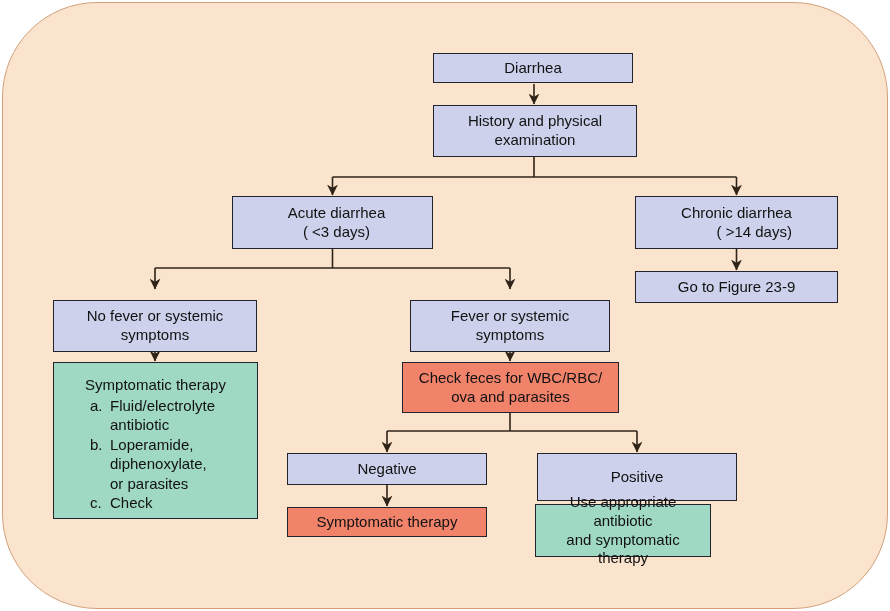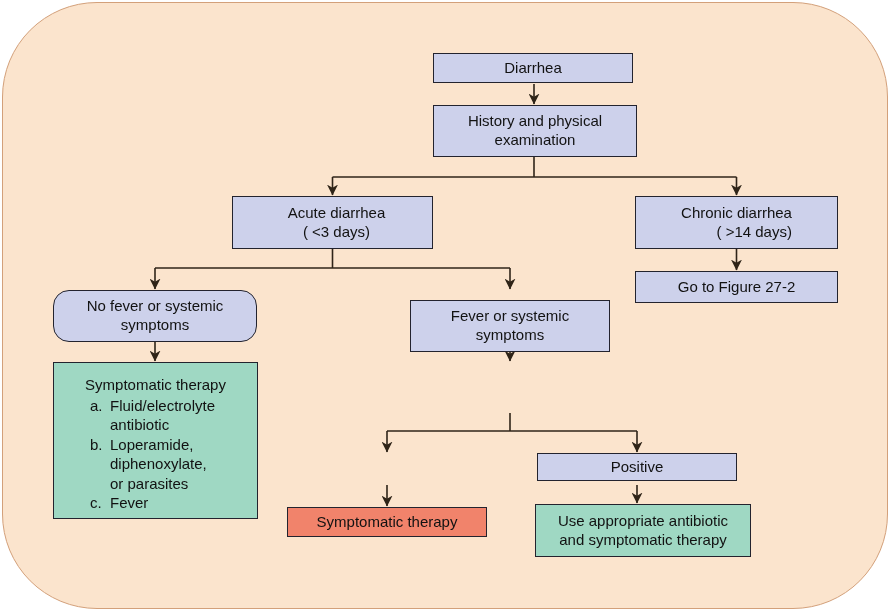--- a/index.html
+++ b/index.html
@@ -63,50 +63,53 @@
 
   <div class="node blue" style="left:433px;top:105px;width:204px;height:52px;">History and physical
 examination</div>
 
   <div class="node blue" style="left:232px;top:196px;width:201px;height:53px;padding-left:12px;">Acute diarrhea
 ( &lt;3 days)</div>
 
   <div class="node blue" style="left:635px;top:196px;width:203px;height:53px;text-align:right;">Chronic diarrhea
 ( &gt;14 days)</div>
 
-  <div class="node blue" style="left:635px;top:271px;width:203px;height:32px;">Go to Figure 27-2</div>
+  <div class="node blue" style="left:635px;top:271px;width:203px;height:32px;">Go to Figure 23-9</div>
 
-  <div class="node blue" style="left:53px;top:290px;width:204px;height:52px;border-radius:16px;">No fever or systemic
+  <div class="node blue" style="left:53px;top:300px;width:204px;height:52px;">No fever or systemic
 symptoms</div>
 
   <div class="node blue" style="left:410px;top:290px;width:200px;height:52px;margin-top:10px;">Fever or systemic
 symptoms</div>
 
+  <div class="node salmon" style="left:402px;top:362px;width:217px;height:51px;">Check feces for WBC/RBC/
+ova and parasites</div>
 
   <div class="list-node" style="left:53px;top:362px;width:205px;height:157px;">
     <div class="list-title">Symptomatic therapy</div>
     <div class="list-items">
       <div class="list-item">
         <span class="li-label">a.</span>
         <span class="li-text">Fluid/electrolyte
 antibiotic</span>
       </div>
       <div class="list-item">
         <span class="li-label">b.</span>
         <span class="li-text">Loperamide,
 diphenoxylate,
 or parasites</span>
       </div>
       <div class="list-item">
         <span class="li-label">c.</span>
-        <span class="li-text">Fever</span>
+        <span class="li-text">Check</span>
       </div>
     </div>
   </div>
 
+  <div class="node blue" style="left:287px;top:453px;width:200px;height:32px;">Negative</div>
 
-  <div class="node blue" style="left:537px;top:453px;width:200px;height:28px;">Positive</div>
+  <div class="node blue" style="left:537px;top:453px;width:200px;height:48px;">Positive</div>
 
   <div class="node salmon" style="left:287px;top:507px;width:200px;height:30px;">Symptomatic therapy</div>
 
-  <div class="node green" style="left:535px;top:504px;width:216px;height:53px;">Use appropriate antibiotic
+  <div class="node green" style="left:535px;top:504px;width:176px;height:53px;">Use appropriate antibiotic
 and symptomatic therapy</div>
 </div>
 
 </body></html>

